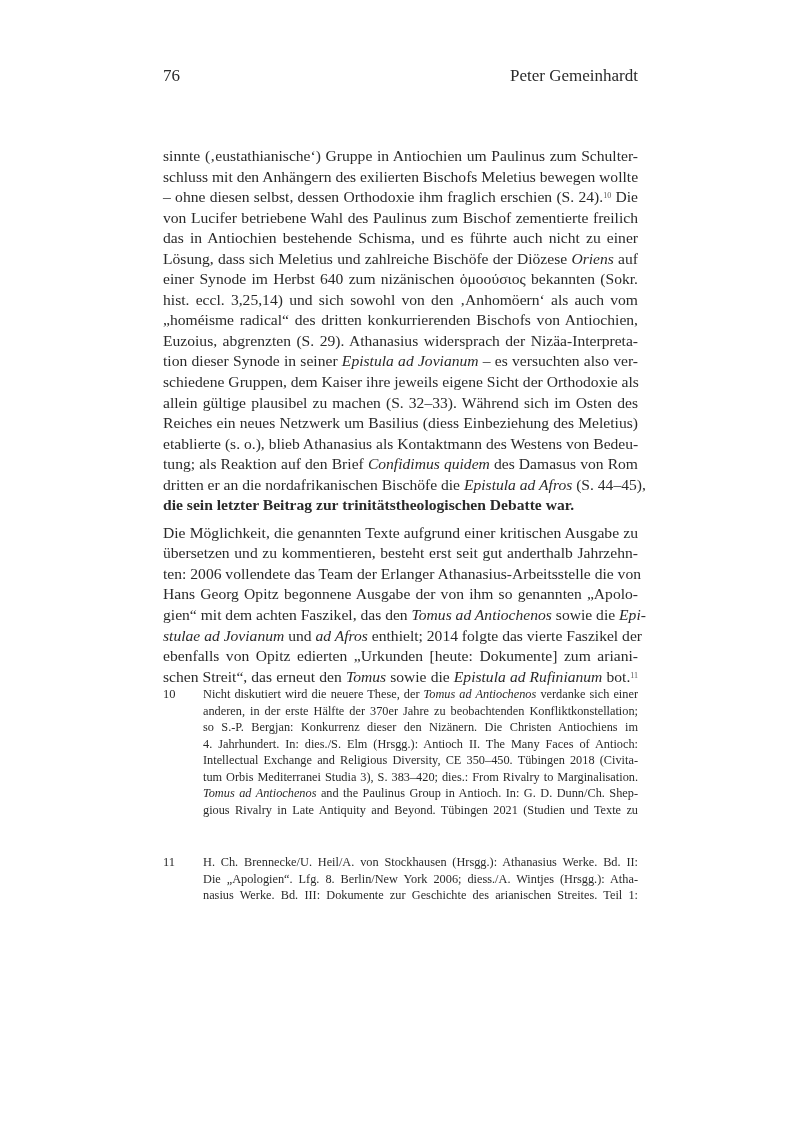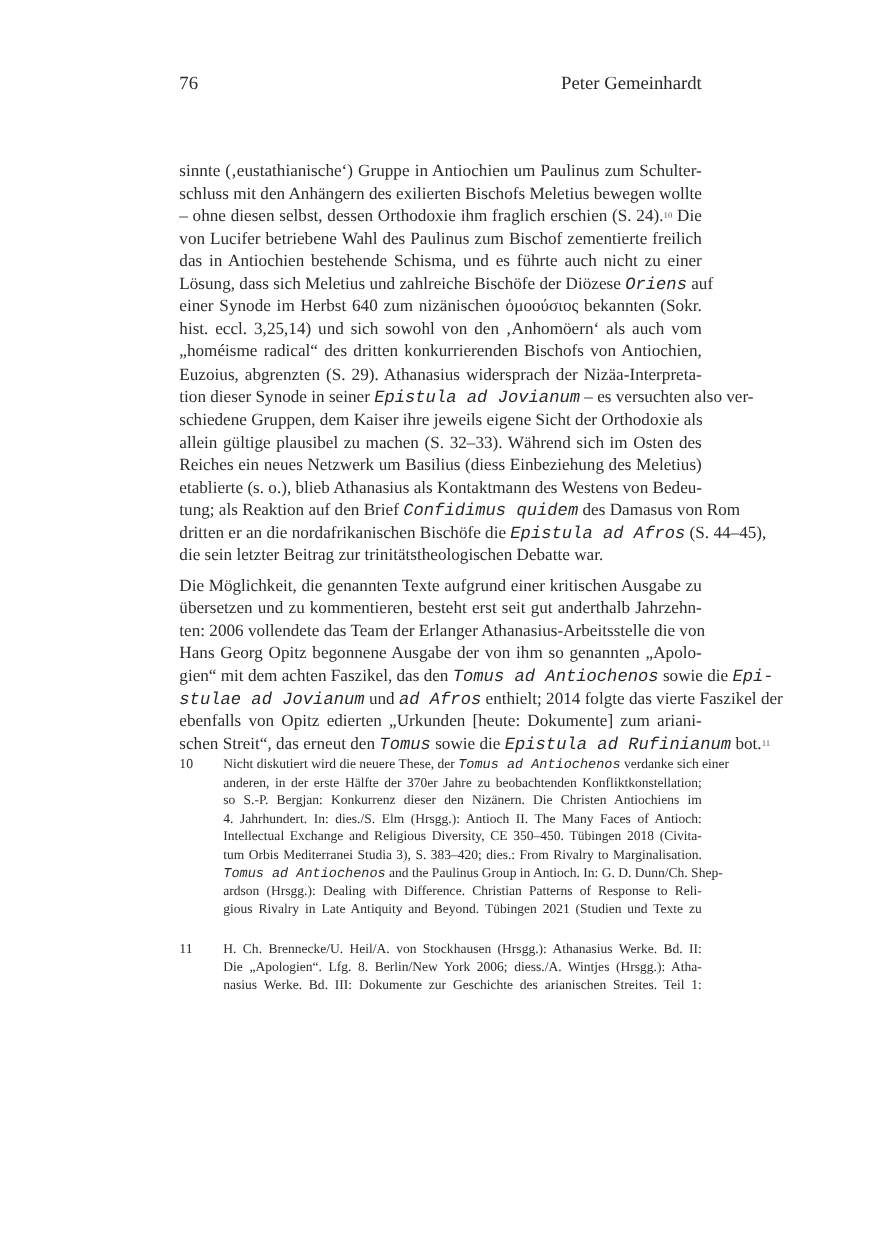--- a/index.html
+++ b/index.html
@@ -4,24 +4,24 @@
 <style>
   html, body { margin:0; padding:0; background:#ffffff; }
   body { width:799px; height:1131px; position:relative; overflow:hidden;
          font-family:"Liberation Serif","DejaVu Serif",serif; color:#2a2a2a; }
   .header { position:absolute; top:66px; left:163px; width:475px; height:18px; font-size:17px; }
   .page-num { position:absolute; left:0; top:0; }
   .running-head { position:absolute; left:0; right:0; top:0; text-align:right; }
   .main { position:absolute; top:146px; left:163px; width:475px; }
   .line { display:block; font-size:15.6px; line-height:20.55px; height:20.55px; white-space:nowrap;
           text-align:justify; text-align-last:justify; }
-  .line.last { text-align-last:left; }
+  .line.last { text-align-last:left;font-weight:bold; }
   .para2 { margin-top:7px; }
   sup { font-size:8px; vertical-align:top; position:relative; top:-1px; color:#555; }
-  i { font-style:italic;font-family:Liberation Mono, monospace; }
+  i { font-style:italic; }
   .fn { position:absolute; left:163px; width:475px; }
   .fn-num { position:absolute; left:0; top:0; font-size:12.5px; line-height:16.5px; }
   .fn-body { position:absolute; left:40px; width:435px; top:0; }
   .fl { display:block; font-size:12.3px; line-height:16.5px; height:16.5px; white-space:nowrap;
         text-align:justify; text-align-last:justify; }
   .fl.last { text-align-last:left; }
 </style>
 </head>
 <body>
 
@@ -66,21 +66,20 @@
 <div class="fn" style="top:686px;">
   <span class="fn-num">10</span>
   <div class="fn-body">
     <span class="fl"><span>Nicht diskutiert wird die neuere These, der </span><i>Tomus ad Antiochenos</i><span> verdanke sich einer</span></span>
     <span class="fl">anderen, in der erste Hälfte der 370er Jahre zu beobachtenden Konfliktkonstellation;</span>
     <span class="fl">so S.-P. Bergjan: Konkurrenz dieser den Nizänern. Die Christen Antiochiens im</span>
     <span class="fl">4. Jahrhundert. In: dies./S. Elm (Hrsgg.): Antioch II. The Many Faces of Antioch:</span>
     <span class="fl">Intellectual Exchange and Religious Diversity, CE 350–450. Tübingen 2018 (Civita-</span>
     <span class="fl">tum Orbis Mediterranei Studia 3), S. 383–420; dies.: From Rivalry to Marginalisation.</span>
     <span class="fl"><i>Tomus ad Antiochenos</i><span> and the Paulinus Group in Antioch. In: G. D. Dunn/Ch. Shep-</span></span>
-    <span class="fl">ardson (Hrsgg.): Dealing with Difference. Christian Patterns of Response to Reli-</span>
     <span class="fl">gious Rivalry in Late Antiquity and Beyond. Tübingen 2021 (Studien und Texte zu</span>
   </div>
 </div>
 
 <div class="fn" style="top:854px;">
   <span class="fn-num">11</span>
   <div class="fn-body">
     <span class="fl">H. Ch. Brennecke/U. Heil/A. von Stockhausen (Hrsgg.): Athanasius Werke. Bd. II:</span>
     <span class="fl">Die „Apologien“. Lfg. 8. Berlin/New York 2006; diess./A. Wintjes (Hrsgg.): Atha-</span>
     <span class="fl">nasius Werke. Bd. III: Dokumente zur Geschichte des arianischen Streites. Teil 1:</span>

